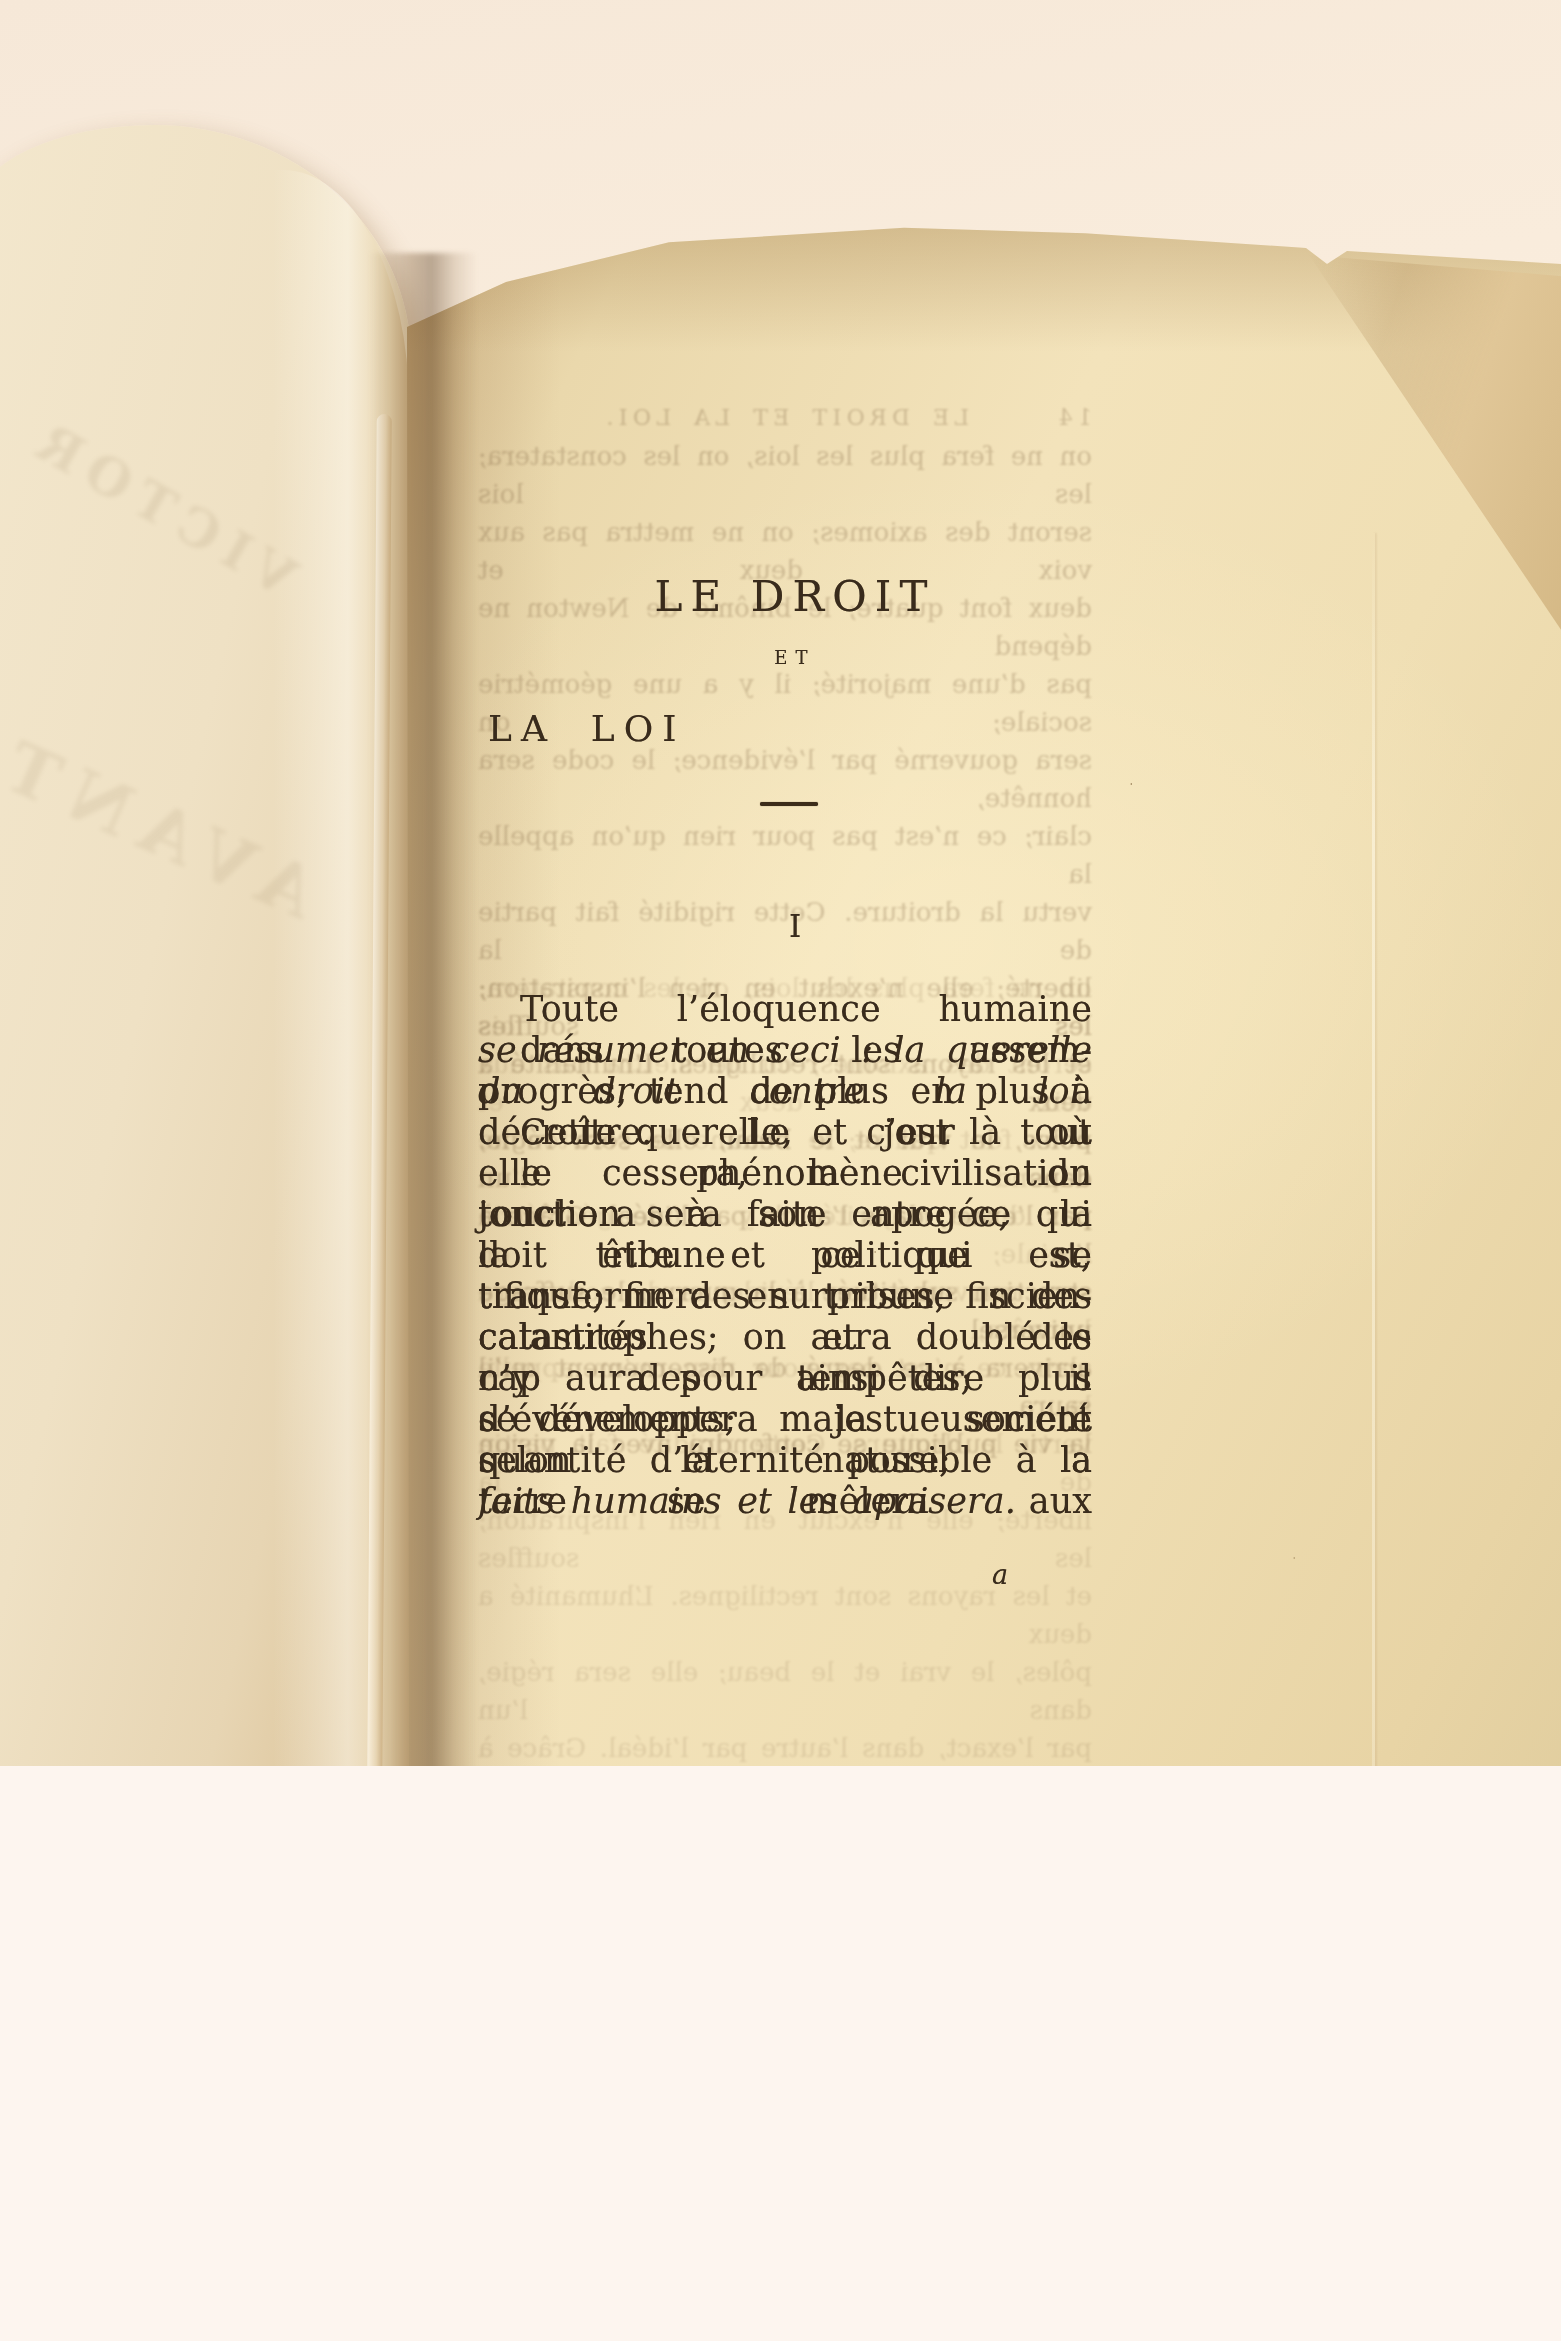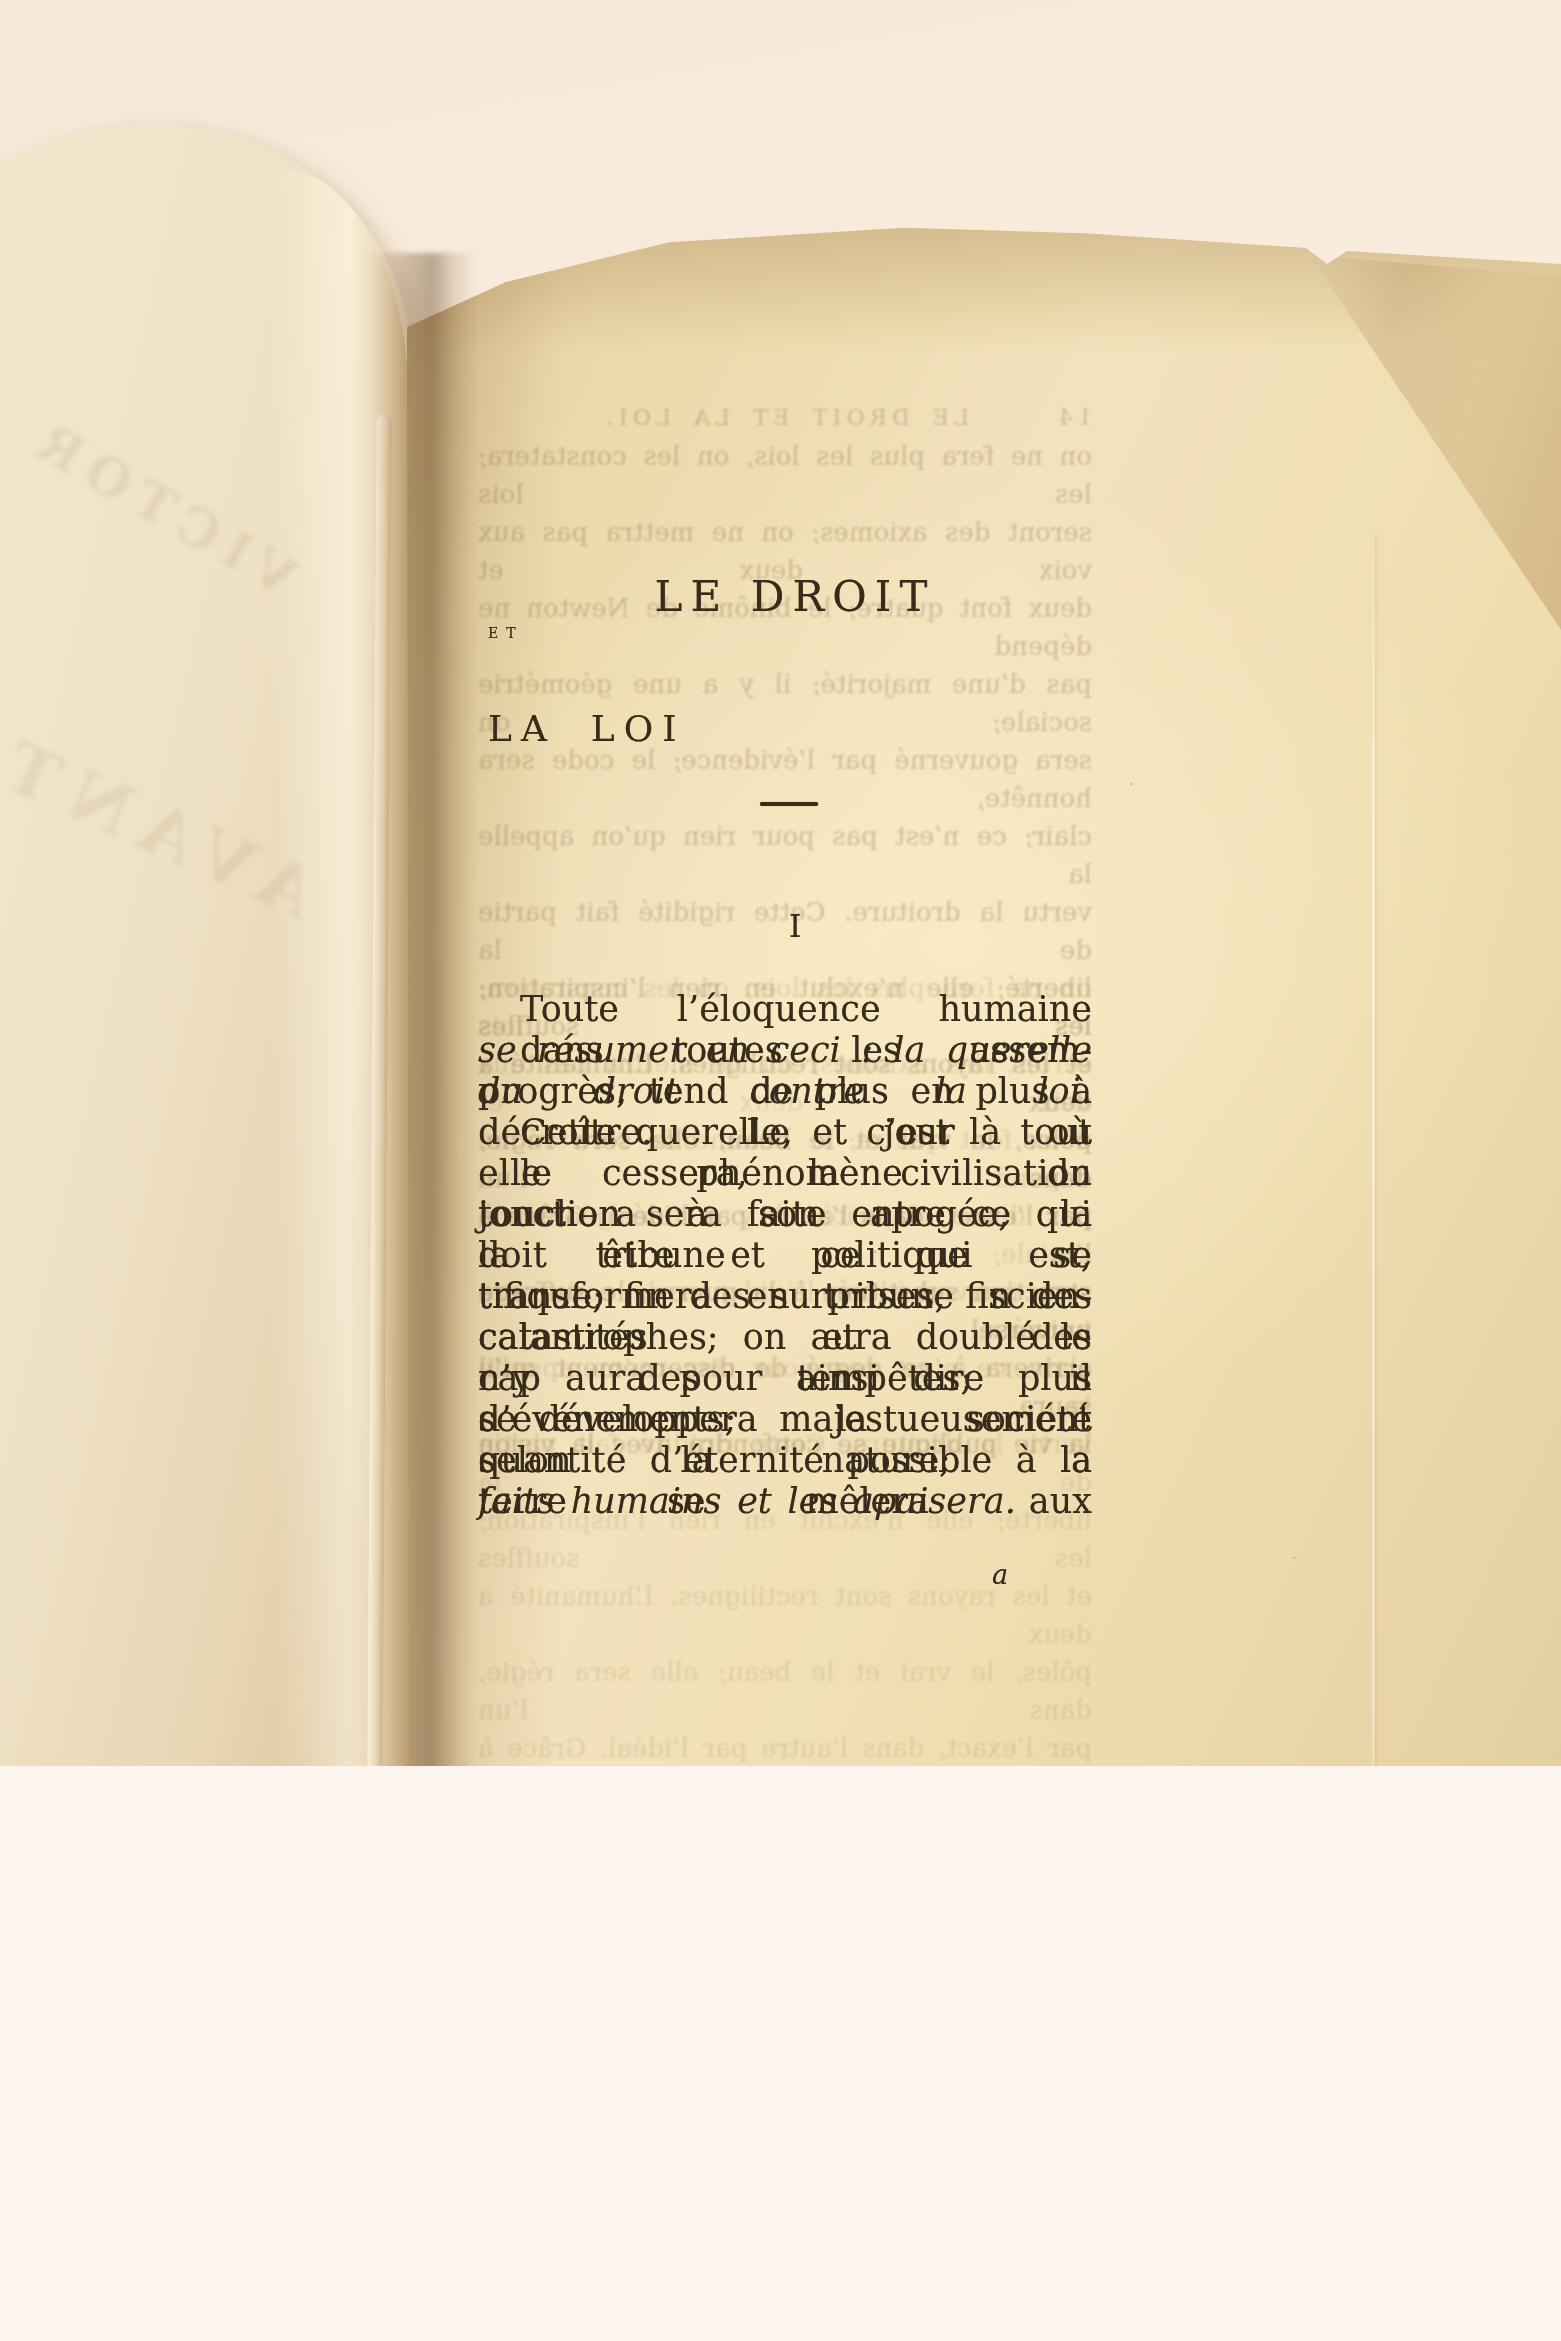--- a/index.html
+++ b/index.html
@@ -110,21 +110,21 @@
   }
   #bleed-a{top:173px; opacity:.30;}
   #bleed-b{top:743px; opacity:.16;}
   .bleed .hdr{text-align:center; font-size:22px; letter-spacing:5.4px; position:relative;}
   .bleed .hdr .pgnum{position:absolute; left:0; top:0;}
   .bleed .line{text-align:justify; text-align-last:justify;}
 
   
   .ink{color:#392b1c; text-shadow:0 0 0.6px rgba(57,43,28,.55);}
   #title-droit{left:90px; top:350px; width:614px; text-align:center; font-size:42px; letter-spacing:8.1px; line-height:1; font-weight:500;}
-  #title-et{left:90px; top:400px; width:614px; font-size:14px; letter-spacing:8.1px; line-height:1;}
+  #title-et{left:90px; top:423px; width:614px; text-align:center; font-size:18px; letter-spacing:8.1px; line-height:1;}
   #title-loi{left:90px; top:485px; width:614px; font-size:36px; letter-spacing:9px; word-spacing:14.5px; line-height:1; font-weight:500;}
   #title-rule{left:362px; top:576px; width:58px; height:3.6px; background:#3c2c1a; border-radius:1.8px; box-shadow:0 0 0.9px rgba(60,44,26,.8);}
   #section-numeral{left:90px; top:685px; width:614px; text-align:center; font-size:31px; line-height:1;}
   #body-text{left:80px; top:763px; width:614px; font-size:35px; line-height:41px; word-spacing:4.5px;}
   .jline{text-align:justify; text-align-last:justify; height:41px;}
   .jline.first{padding-left:42px;}
   .jline.last{text-align-last:left;font-style:italic;}
   #para-1 .jline.last{text-align-last:justify;} 
   #signature-a{left:594px; top:1335px; font-size:27px; font-style:italic; line-height:1;}
 </style>

